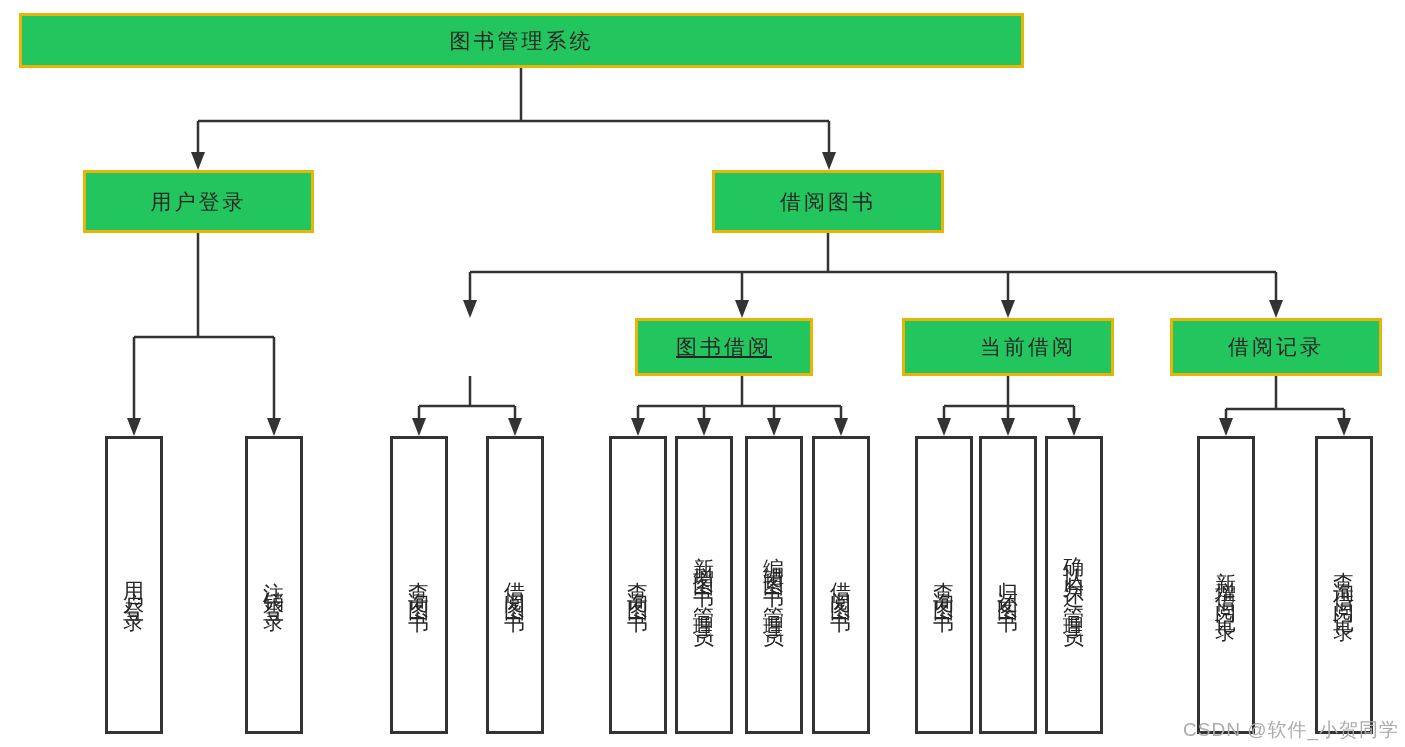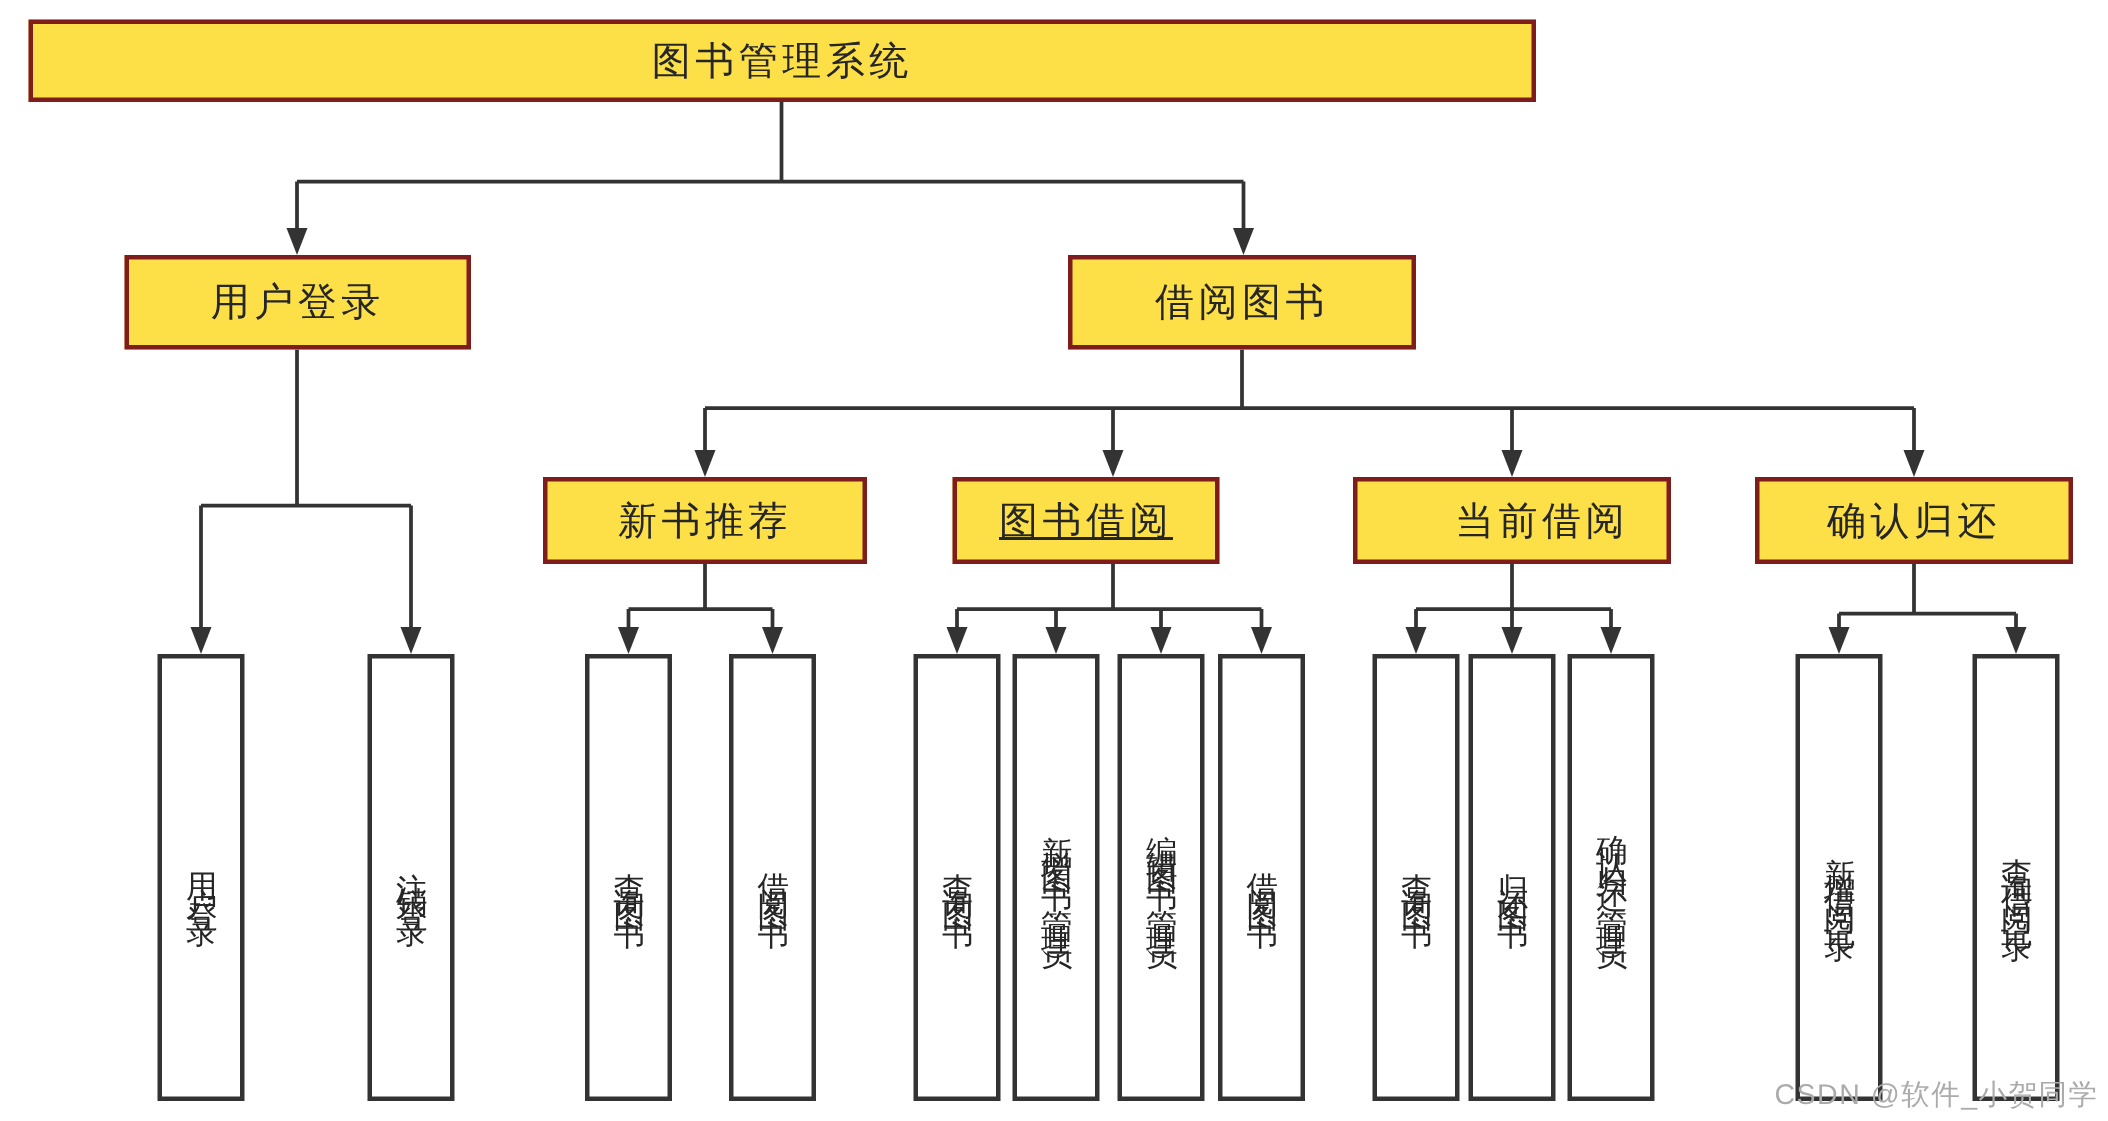--- a/index.html
+++ b/index.html
@@ -6,24 +6,24 @@
   #stage{
     position:relative;
     width:1405px;height:747px;
     background:#ffffff;
     font-family:"Liberation Sans", sans-serif;
     overflow:hidden;
   }
   .hbox{
     position:absolute;
     box-sizing:border-box;
-    border:3px solid #7f1d1d;
-    background:#fde047;
+    border:3px solid #eab308;
+    background:#22c55e;
     display:flex;align-items:center;justify-content:center;
-    font-size:26px;letter-spacing:3px;color:#262626;
+    font-size:21px;letter-spacing:3px;color:#262626;
     white-space:nowrap;
   }
   .vbox{
     position:absolute;
     top:436px;height:298px;width:58px;
     box-sizing:border-box;
     border:3px solid #333333;
     background:#ffffff;
     display:flex;align-items:center;justify-content:center;
   }
@@ -83,24 +83,23 @@
     <path d="M1276 376 V409 M1226 409 H1344 M1226 409 V420 M1344 409 V420"></path>
     <polygon points="1219,418 1233,418 1226,436"></polygon>
     <polygon points="1337,418 1351,418 1344,436"></polygon>
   </svg>
 
   <div class="hbox" style="left:19px;top:13px;width:1005px;height:55px;">图书管理系统</div>
 
   <div class="hbox" style="left:83px;top:170px;width:231px;height:63px;">用户登录</div>
   <div class="hbox" style="left:712px;top:170px;width:232px;height:63px;">借阅图书</div>
 
-  <div class="hbox" style="left:362px;top:318px;width:216px;height:58px;">新书推荐</div>
   <div class="hbox" style="left:635px;top:318px;width:178px;height:58px;text-decoration:underline;">图书借阅</div>
   <div class="hbox" style="left:902px;top:318px;width:212px;height:58px;padding-left:40px;">当前借阅</div>
-  <div class="hbox" style="left:1170px;top:318px;width:212px;height:58px;">确认归还</div>
+  <div class="hbox" style="left:1170px;top:318px;width:212px;height:58px;">借阅记录</div>
 
   <div class="vbox" style="left:105px;">
     <span class="vlabel">用户登录</span>
   </div>
   <div class="vbox" style="left:245px;">
     <span class="vlabel">注销登录</span>
   </div>
 
   <div class="vbox" style="left:390px;">
     <span class="vlabel">查询图书</span>

